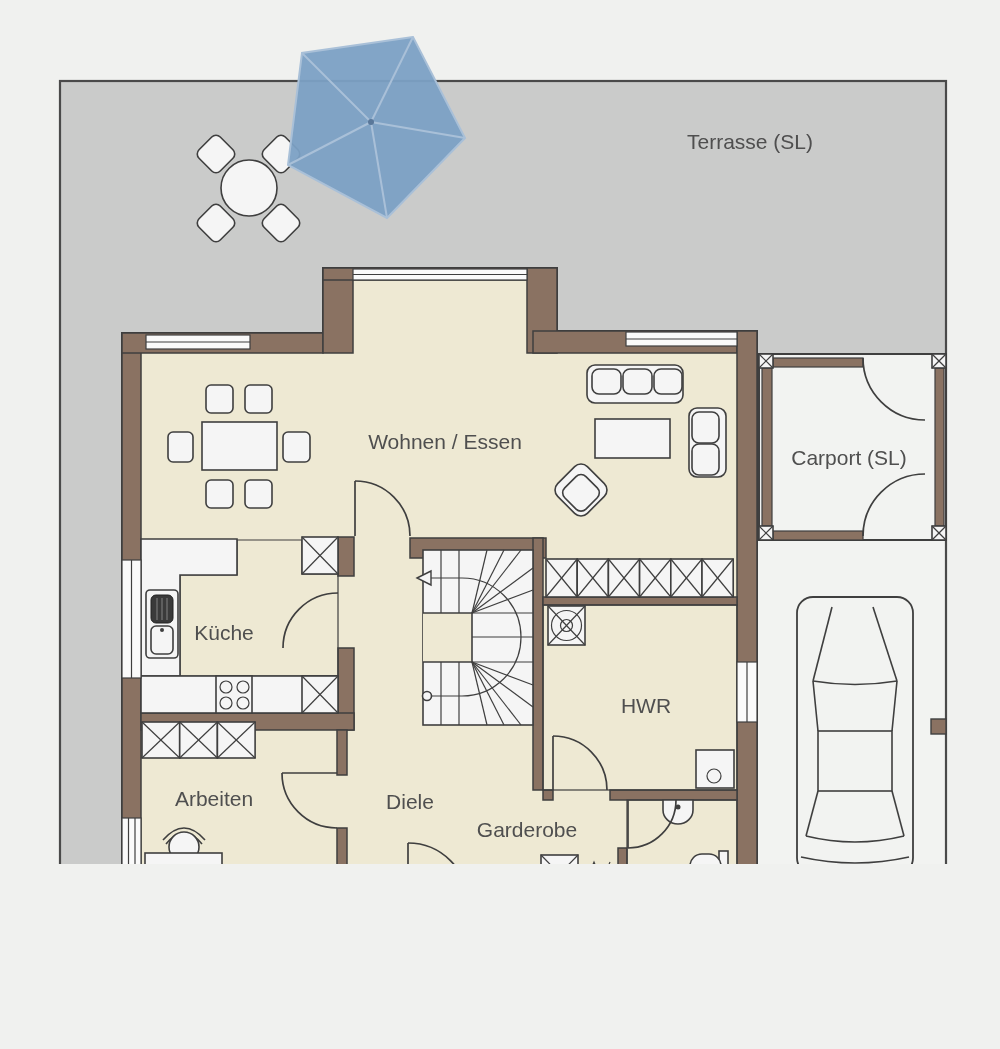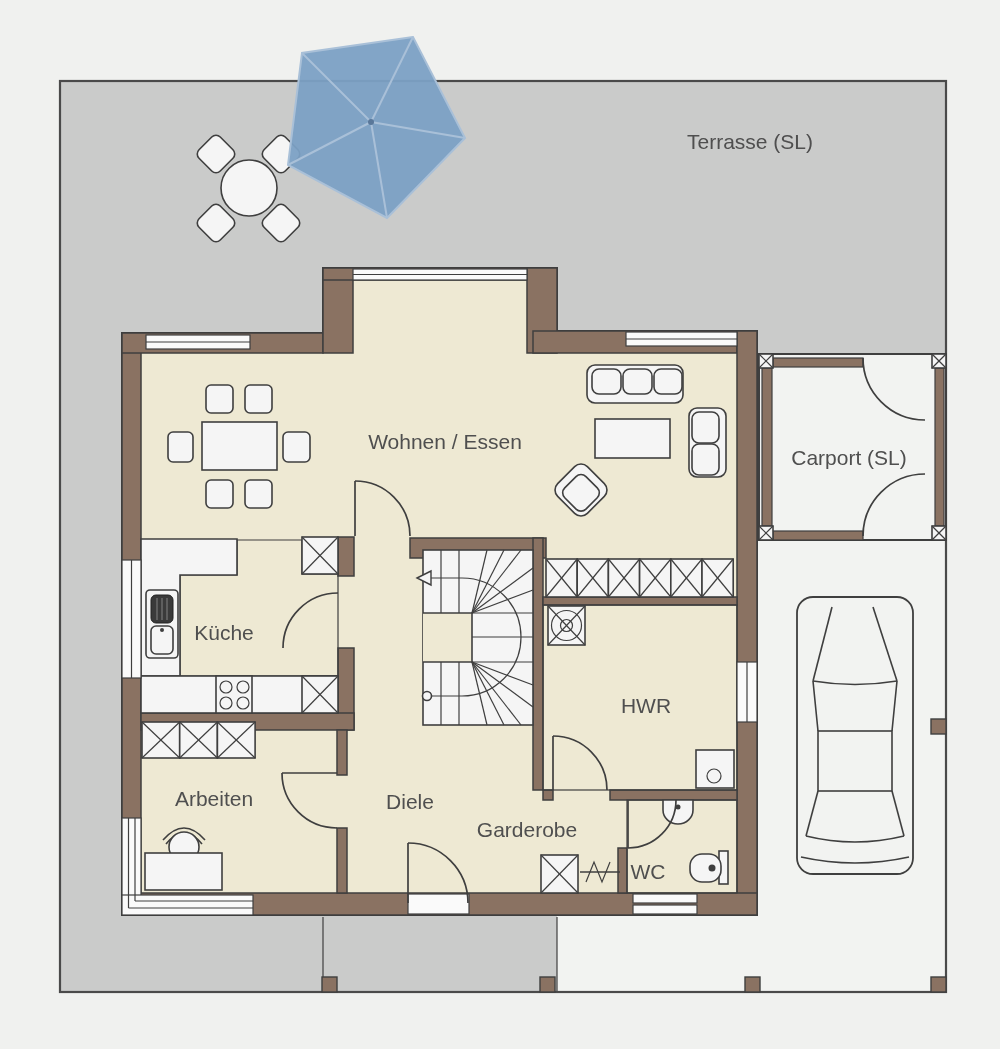--- a/index.html
+++ b/index.html
@@ -1,16 +1,16 @@
 <!DOCTYPE html>
 <html><head>
 <meta charset="utf-8">
 <style>
   html,body{margin:0;padding:0;background:#f0f1ef;}
-  .canvas{position:relative;width:1000px;height:1049px;font-family:"Liberation Sans",sans-serif;}
+  .canvas{position:relative;width:1000px;height:864px;font-family:"Liberation Sans",sans-serif;}
   svg{position:absolute;left:0;top:0;}
   .lbl{font-family:"Liberation Sans","DejaVu Sans",sans-serif;font-size:21px;fill:#4f4f4f;text-anchor:middle;dominant-baseline:central;}
   .o{stroke:#3f3f3f;stroke-width:1.6;fill:none;}
   .o2{stroke:#3f3f3f;stroke-width:2;fill:none;}
   .thin{stroke:#3f3f3f;stroke-width:1.2;fill:none;}
   .wht{fill:#f5f5f5;stroke:#3f3f3f;stroke-width:1.6;}
   .win{fill:#fafafa;stroke:#3f3f3f;stroke-width:1.2;}
   .door{stroke:#3f3f3f;stroke-width:1.7;fill:none;}
 </style>
 </head>

